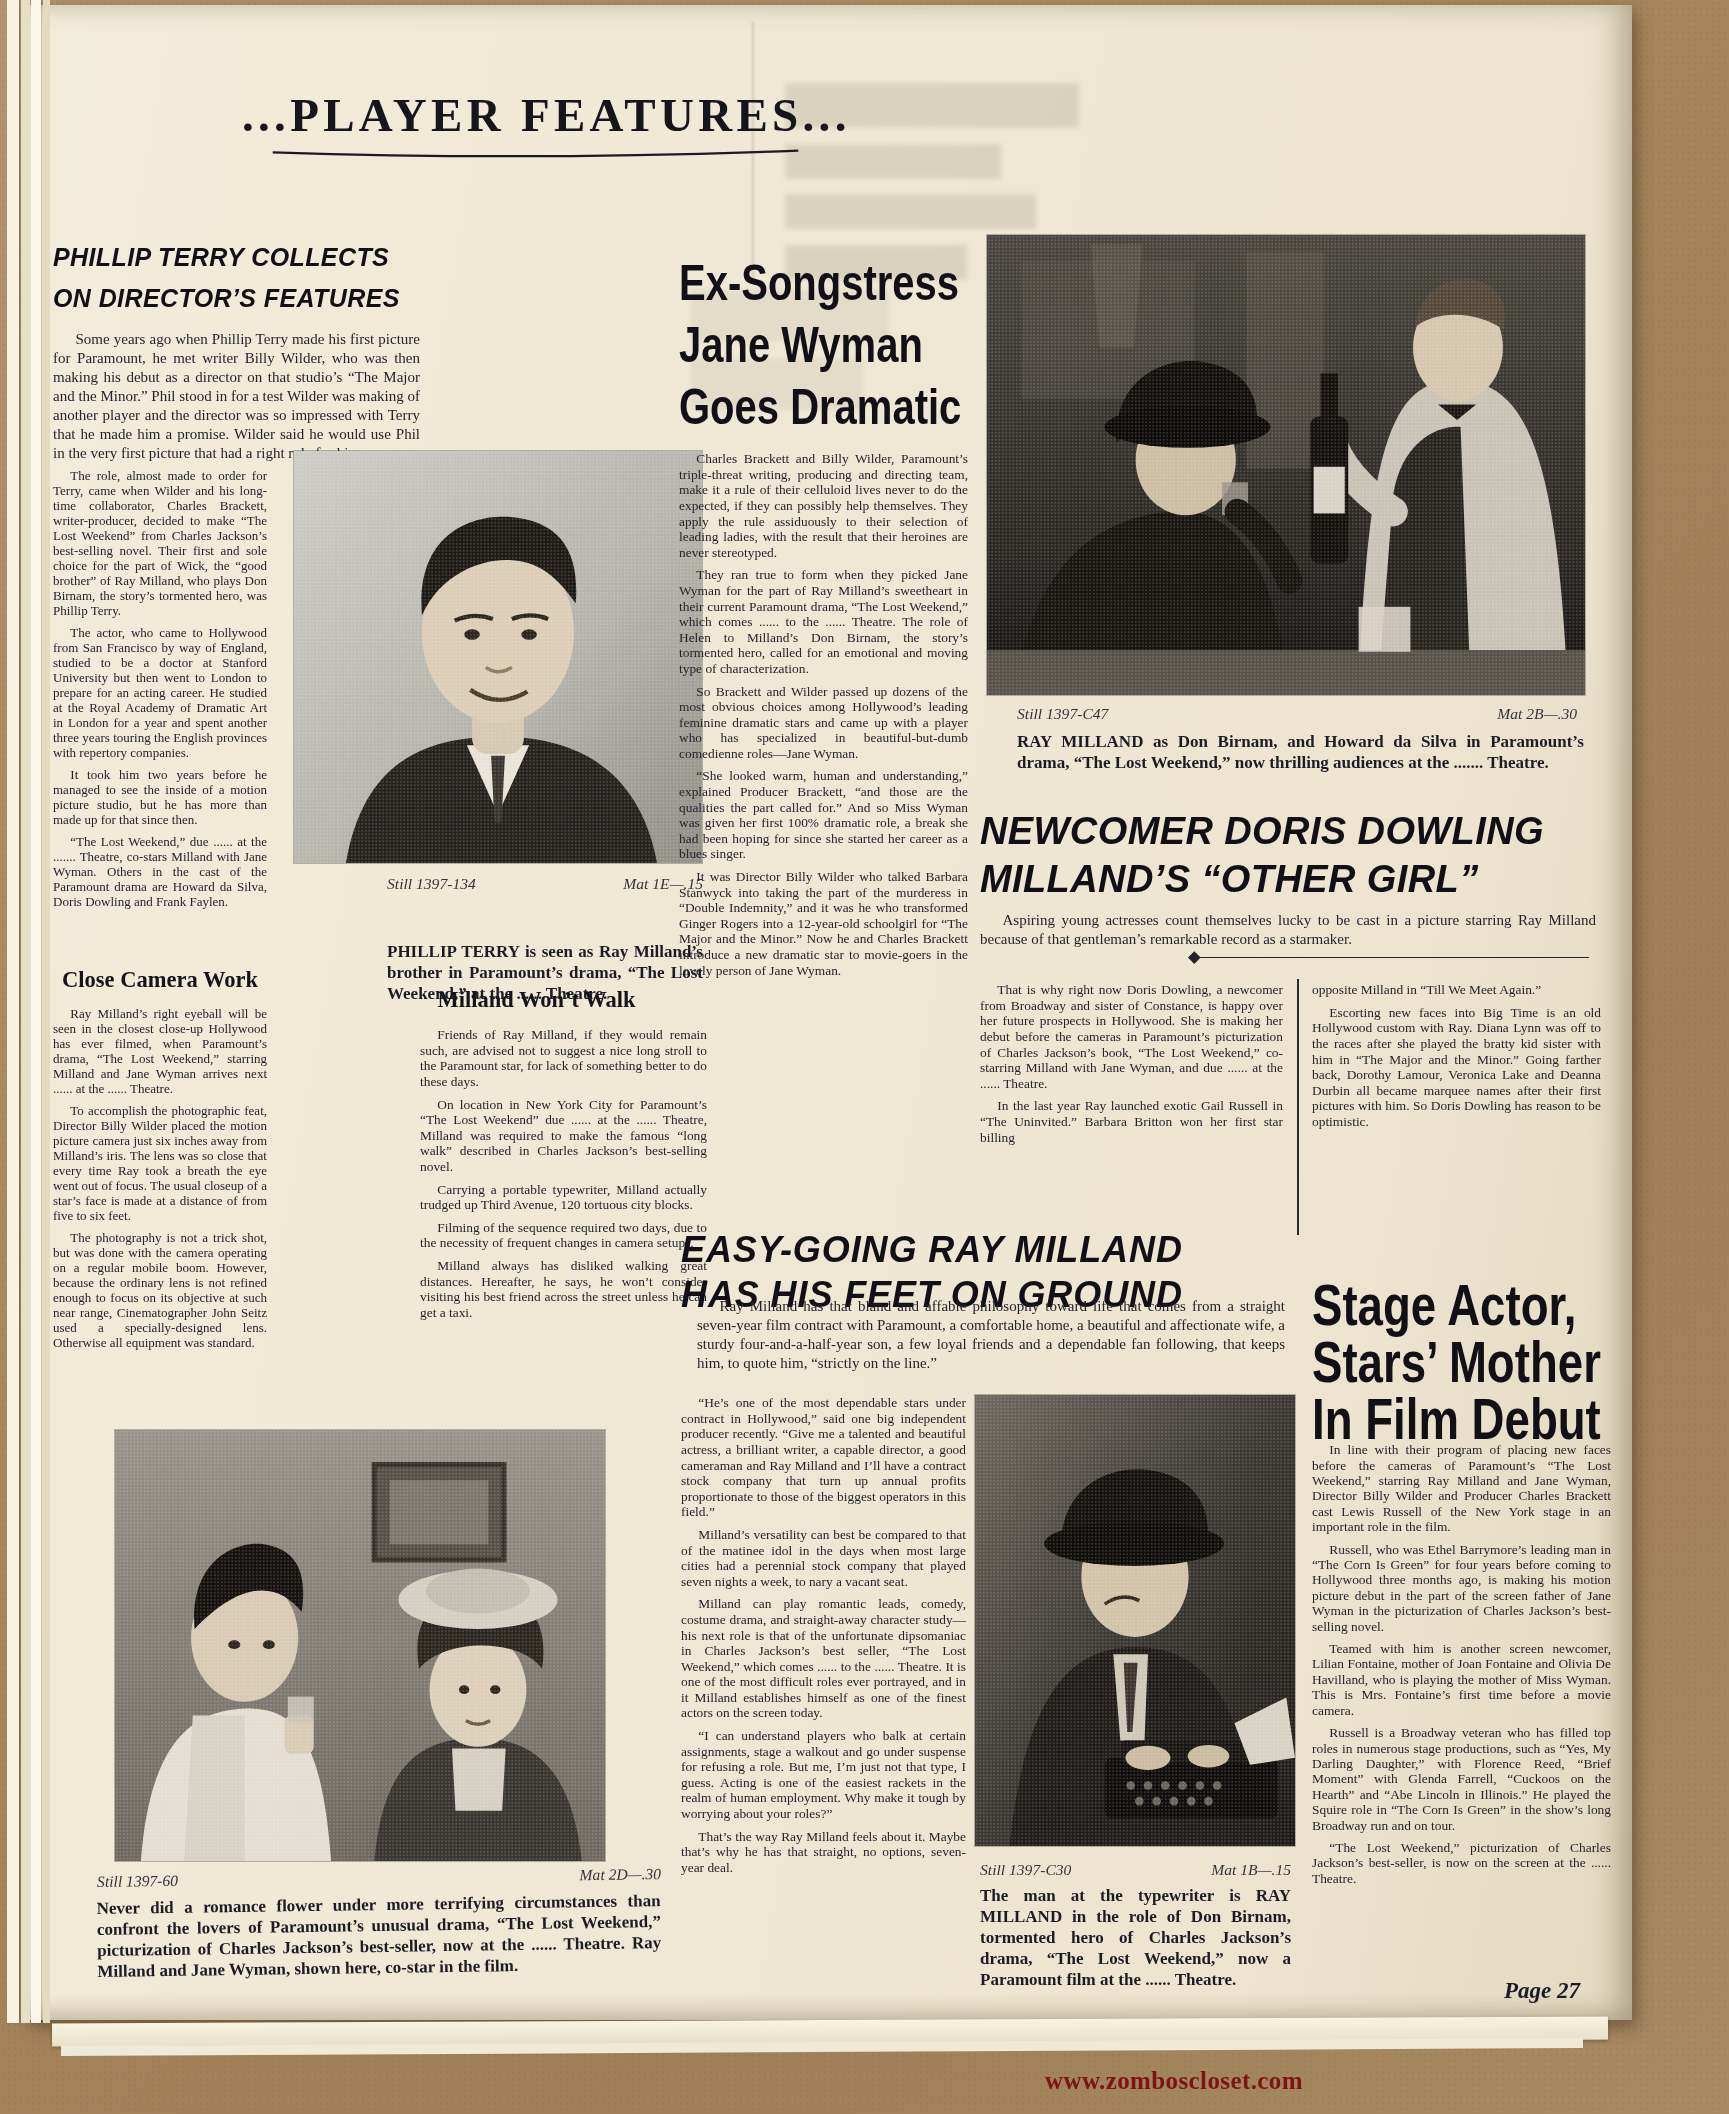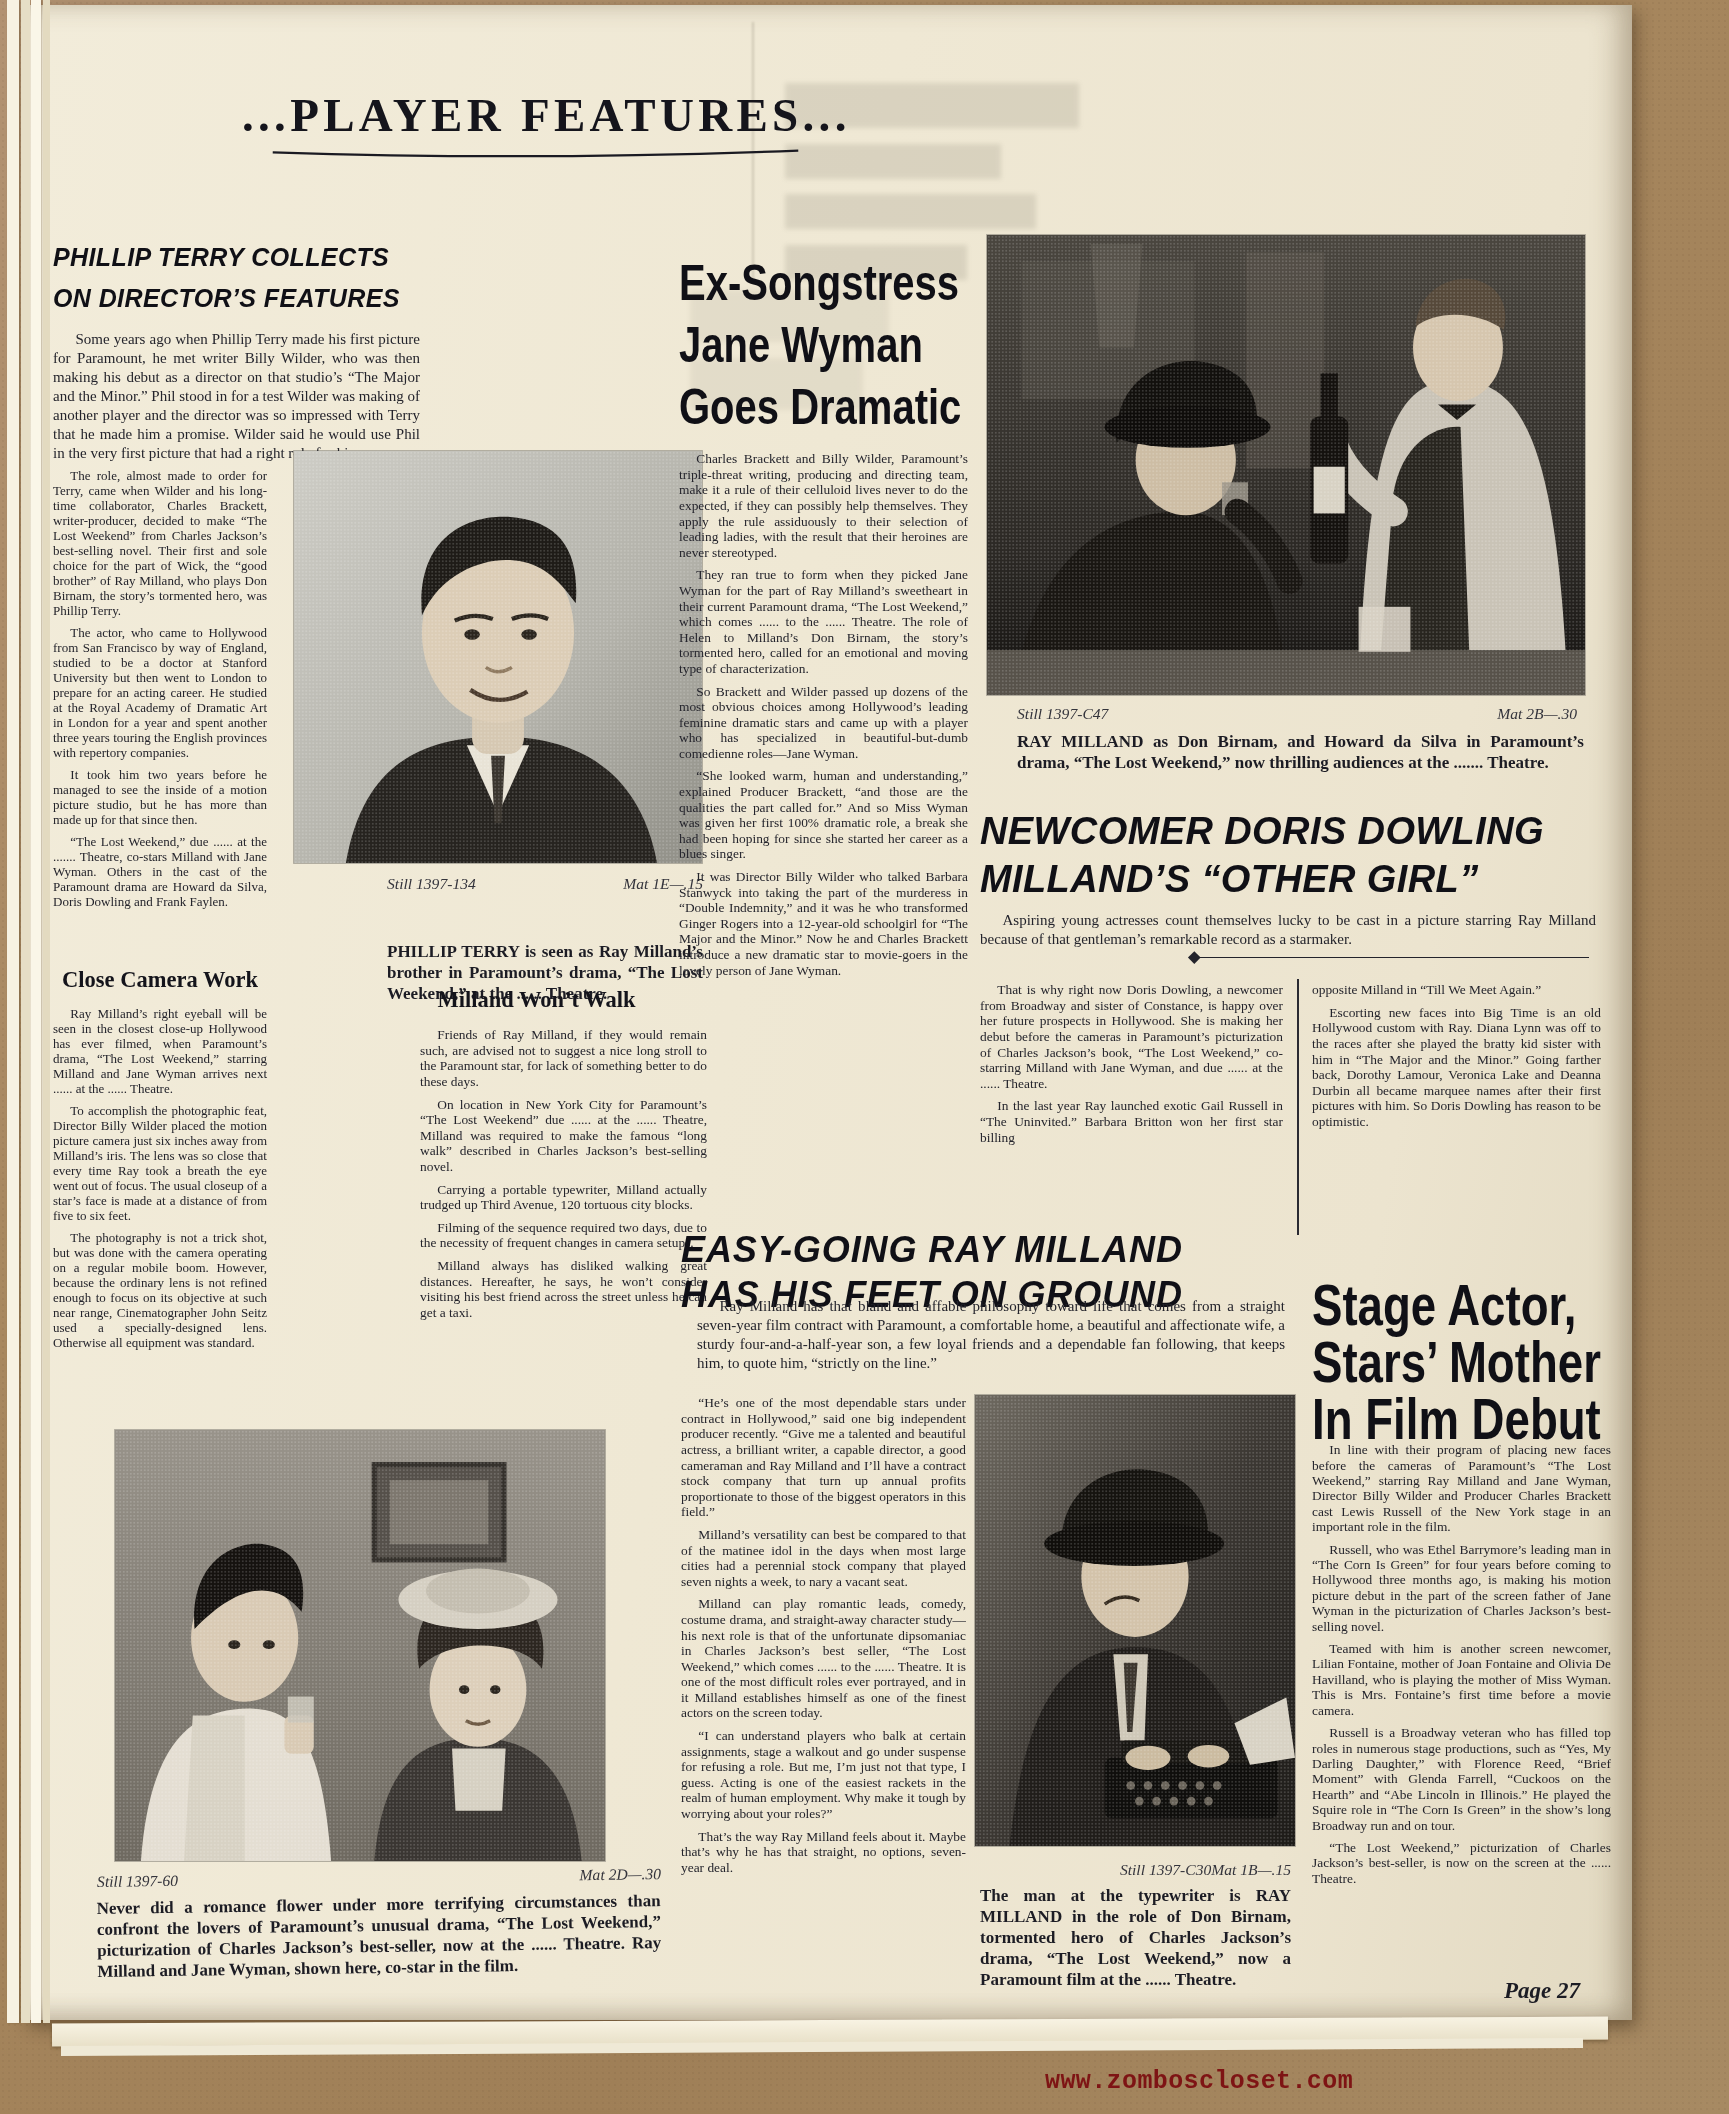--- a/index.html
+++ b/index.html
@@ -51,21 +51,21 @@
   figure{margin:0;position:absolute;overflow:hidden;box-shadow:0 0 0 0.9px rgba(40,40,40,.35);}
   figure svg{display:block;width:100%;height:100%;}
   figure .halftone{position:absolute;inset:0;pointer-events:none;
     background-image:radial-gradient(rgba(255,255,255,.16) 0.9px,transparent 1.1px);
     background-size:3.5px 3.5px;}
   .vrule{position:absolute;width:1.7px;background:#2a2a32;}
   .diamond-rule{position:absolute;height:8.6px;}
   .diamond-rule .line{position:absolute;left:7px;right:0;top:3.5px;height:1.7px;background:#23232b;}
   .diamond-rule .dia{position:absolute;left:0;top:0;width:8.6px;height:8.6px;background:#23232b;transform:rotate(45deg);}
   .page-number{position:absolute;font-style:italic;font-weight:700;font-size:23px;color:#1c1c24;}
-  .watermark{position:absolute;font-family:Liberation Mono, monospace;font-weight:700;font-size:25px;color:#7e1414;letter-spacing:0.4px;}
+  .watermark{position:absolute;font-family:Liberation Serif, serif;font-weight:700;font-size:25px;color:#7e1414;letter-spacing:0.4px;}
 </style>
 </head>
 <body>
 
 <div class="page">
 
   <div class="ghost" style="left:761px;top:78px;width:320px;height:208px;">
     <div class="bar" style="width:294px;height:45px;"></div>
     <div class="bar" style="width:216px;height:35px;"></div>
     <div class="bar" style="width:251px;height:35px;"></div>
@@ -255,21 +255,21 @@
           <circle cx="250" cy="470" r="5"></circle>
           <circle cx="270" cy="470" r="5"></circle>
       </g>
       <path d="M300,380 L360,350 L370,420 L318,428 Z" fill="#d8d2c4"></path>
 
       <ellipse cx="200" cy="420" rx="26" ry="14" fill="#cbbba0"></ellipse>
       <ellipse cx="270" cy="418" rx="24" ry="13" fill="#cbbba0"></ellipse>
     </svg>
     <div class="halftone"></div>
   </figure>
-  <div class="caption-meta" style="left:956px;top:1856px;width:311px;text-align:right;">
+  <div class="caption-meta" style="left:956px;top:1856px;width:311px;">
     <span>Still 1397-C30</span>
     <span class="mat">Mat 1B—.15</span>
   </div>
   <div class="caption-text" style="left:956px;top:1880px;width:311px;">The man at the typewriter is RAY MILLAND in the role of Don Birnam, tormented hero of Charles Jackson’s drama, “The Lost Weekend,” now a Paramount film at the ...... Theatre.</div>
 
   <figure style="left:963px;top:230px;width:598px;height:460px;">
     <svg viewBox="0 0 692 532" preserveAspectRatio="none">
       <defs>
         <linearGradient id="bbg" x1="0" y1="0" x2="0" y2="1">
           <stop offset="0" stop-color="#4a463f"></stop>

